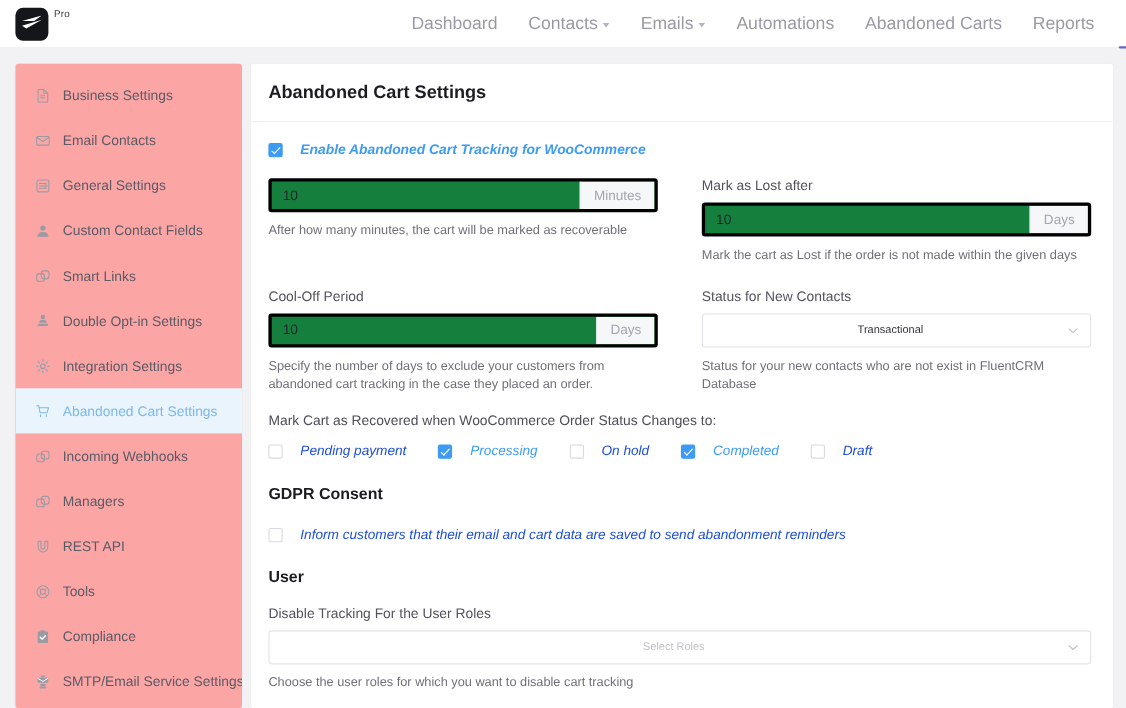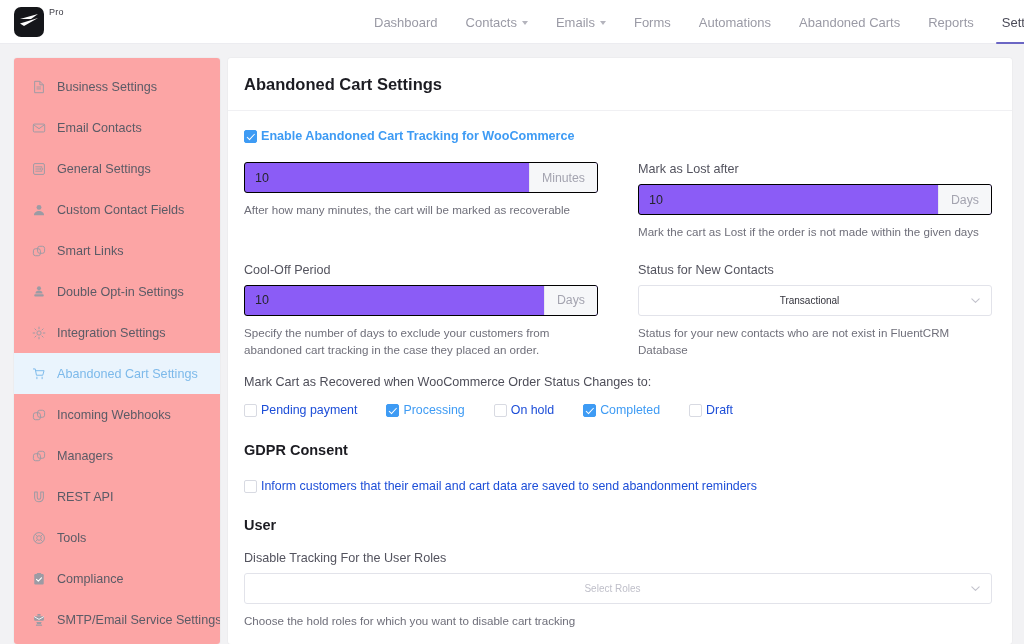--- a/index.html
+++ b/index.html
@@ -37,21 +37,21 @@
   }
 
   .nav {
     position: absolute; left: 360px; top: 0;
     height: 44px;
     display: flex; align-items: stretch;
   }
   .nav-item {
     display: flex; align-items: center; gap: 5px;
     padding: 0 14px;
-    font-size: 13px;
+    font-size: 16px;
     color: #9a9aa5;
     height: 44px;
     cursor: pointer;
     position: relative;
     white-space: nowrap;
   }
   .nav-item.active { color: #4b4b58; }
   .nav-item.active::after {
     content: "";
     position: absolute; left: 8px; right: 8px; bottom: 0;
@@ -119,24 +119,24 @@
   .field-label {
     font-size: 12.6px; color: #53535e; margin-bottom: 8px;
   }
   .help {
     font-size: 11.6px; color: #6f6f7a; margin-top: 9px; line-height: 1.45;
   }
 
   
   .inp-group {
     display: flex; align-items: stretch;
-    border: 1px solid #000000;
+    border: 3px solid #000000;
     border-radius: 3px;
     height: 31px;
-    background: #8b5cf6;
+    background: #15803d;
     overflow: hidden;
   }
   .inp-group input {
     flex: 1 1 auto; border: 0; outline: none;
     font-size: 12.5px; color: #25252c;
     padding: 0 10px;
     font-family: inherit;
     background: transparent;
     min-width: 0;
   }
@@ -158,21 +158,21 @@
     height: 31px;
     padding: 0 10px;
     background: #fff;
     cursor: pointer;
   }
   .sel-val { flex: 1 1 auto; font-size: 10px; color: #33333c; text-align: center; }
   .sel-val.placeholder { color: #bfbfc9; }
   .sel .chev { color: #c2c2cc; display: flex; }
 
   
-  .cb-line { display: flex; align-items: center; gap: 4px; cursor: pointer; }
+  .cb-line { display: flex; align-items: center; gap: 16px; cursor: pointer; font-style: italic; }
   .cb {
     width: 13px; height: 13px; flex: 0 0 13px;
     border: 1px solid #d8dae2;
     border-radius: 2px;
     background: #fff;
     position: relative;
   }
   .cb.checked { background: #3e9bf4; border-color: #3e9bf4; }
   .cb.checked::after {
     content: "";
@@ -207,23 +207,20 @@
       <div class="nav-item">
         <span>Dashboard</span>
       </div>
       <div class="nav-item">
         <span>Contacts</span>
         <span class="caret"></span>
       </div>
       <div class="nav-item">
         <span>Emails</span>
         <span class="caret"></span>
-      </div>
-      <div class="nav-item">
-        <span>Forms</span>
       </div>
       <div class="nav-item">
         <span>Automations</span>
       </div>
       <div class="nav-item">
         <span>Abandoned Carts</span>
       </div>
       <div class="nav-item">
         <span>Reports</span>
       </div>
@@ -464,20 +461,20 @@
           <div class="col">
             <div class="field-label">Disable Tracking For the User Roles</div>
             <div class="sel">
               <span class="sel-val placeholder">Select Roles</span>
               <span class="chev">
                 <svg width="11" height="11" viewBox="0 0 12 12">
                     <path d="M2 4.3 L6 8.1 L10 4.3" fill="none" stroke="currentColor" stroke-width="1.2" stroke-linecap="round" stroke-linejoin="round"></path>
                   </svg>
               </span>
             </div>
-            <div class="help">Choose the hold roles for which you want to disable cart tracking</div>
+            <div class="help">Choose the user roles for which you want to disable cart tracking</div>
           </div>
         </div>
       </div>
 
     </div>
   </section>
 </div>
 
 </body></html>

